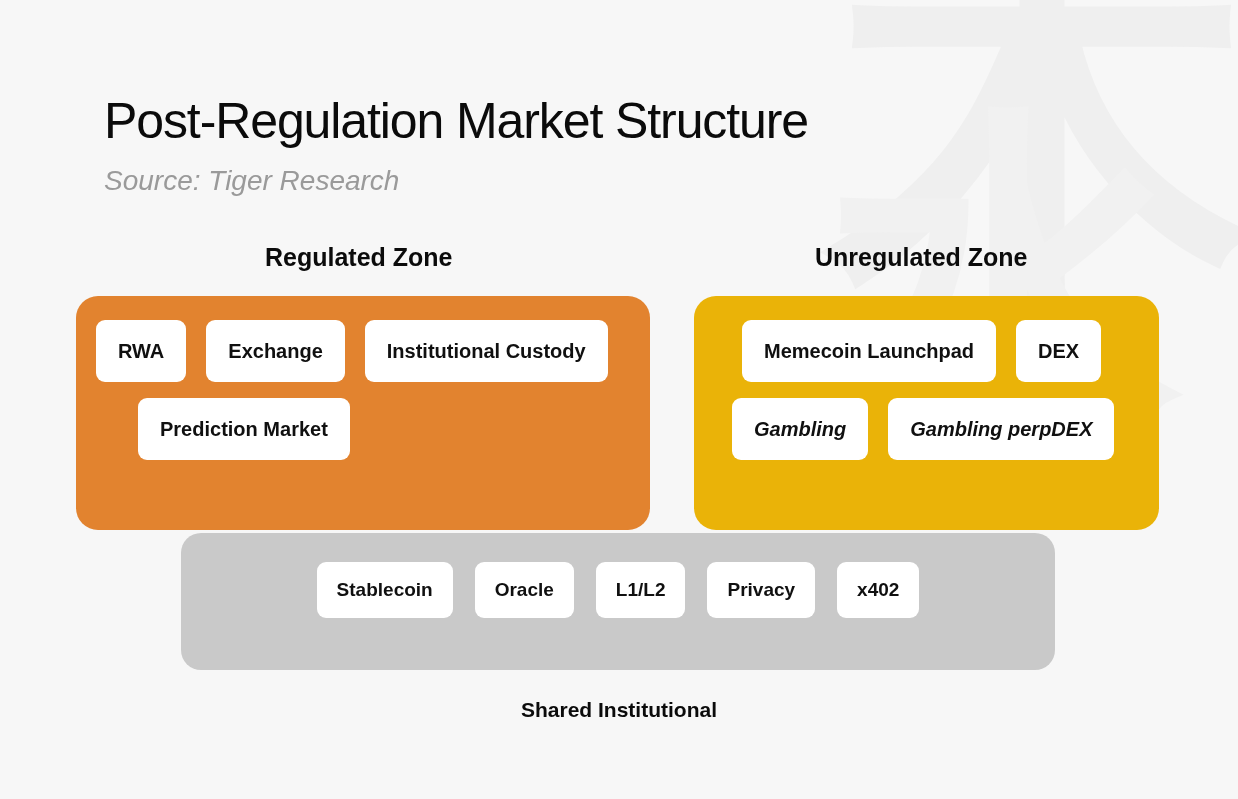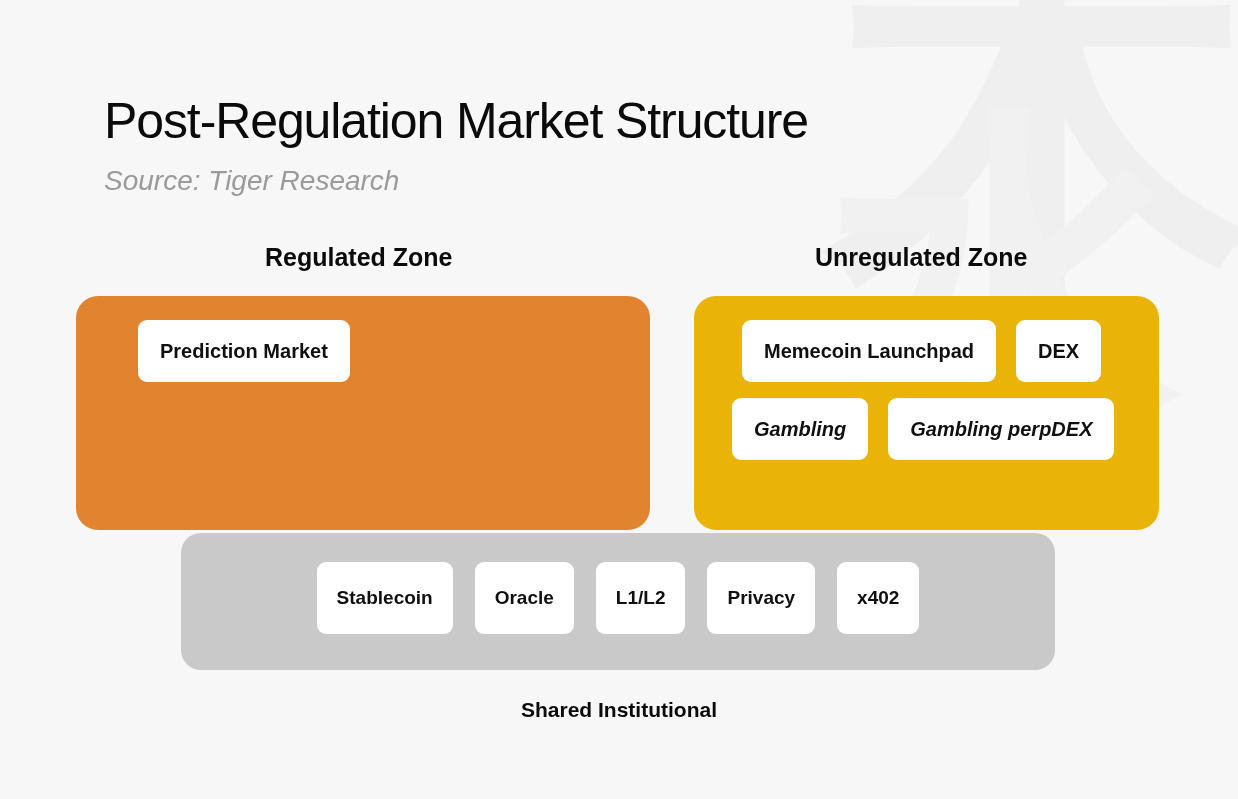--- a/index.html
+++ b/index.html
@@ -156,21 +156,21 @@
     align-items: center;
     justify-content: center;
     padding: 0 22px;
     font-size: 20px;
     font-weight: 700;
     color: #101010;
     white-space: nowrap;
     box-sizing: border-box;
   }
   .chip.small {
-    height: 72px;
+    height: 56px;
     font-size: 19px;
     padding: 12px 20px;
   }
 
   
   .infra-caption {
     position: absolute;
     left: 0;
     top: 698px;
     width: 1238px;
@@ -199,20 +199,25 @@
       <div class="chip small">Stablecoin</div>
       <div class="chip small">Oracle</div>
       <div class="chip small">L1/L2</div>
       <div class="chip small">Privacy</div>
       <div class="chip small">x402</div>
     </div>
   </div>
 
   <div class="zone regulated">
     <div class="zone-rows">
+      <div class="zone-row row-1">
+        <div class="chip">RWA</div>
+        <div class="chip">Exchange</div>
+        <div class="chip">Institutional Custody</div>
+      </div>
       <div class="zone-row row-2">
         <div class="chip">Prediction Market</div>
       </div>
     </div>
   </div>
 
   <div class="zone unregulated">
     <div class="zone-rows">
       <div class="zone-row row-1">
         <div class="chip">Memecoin Launchpad</div>

